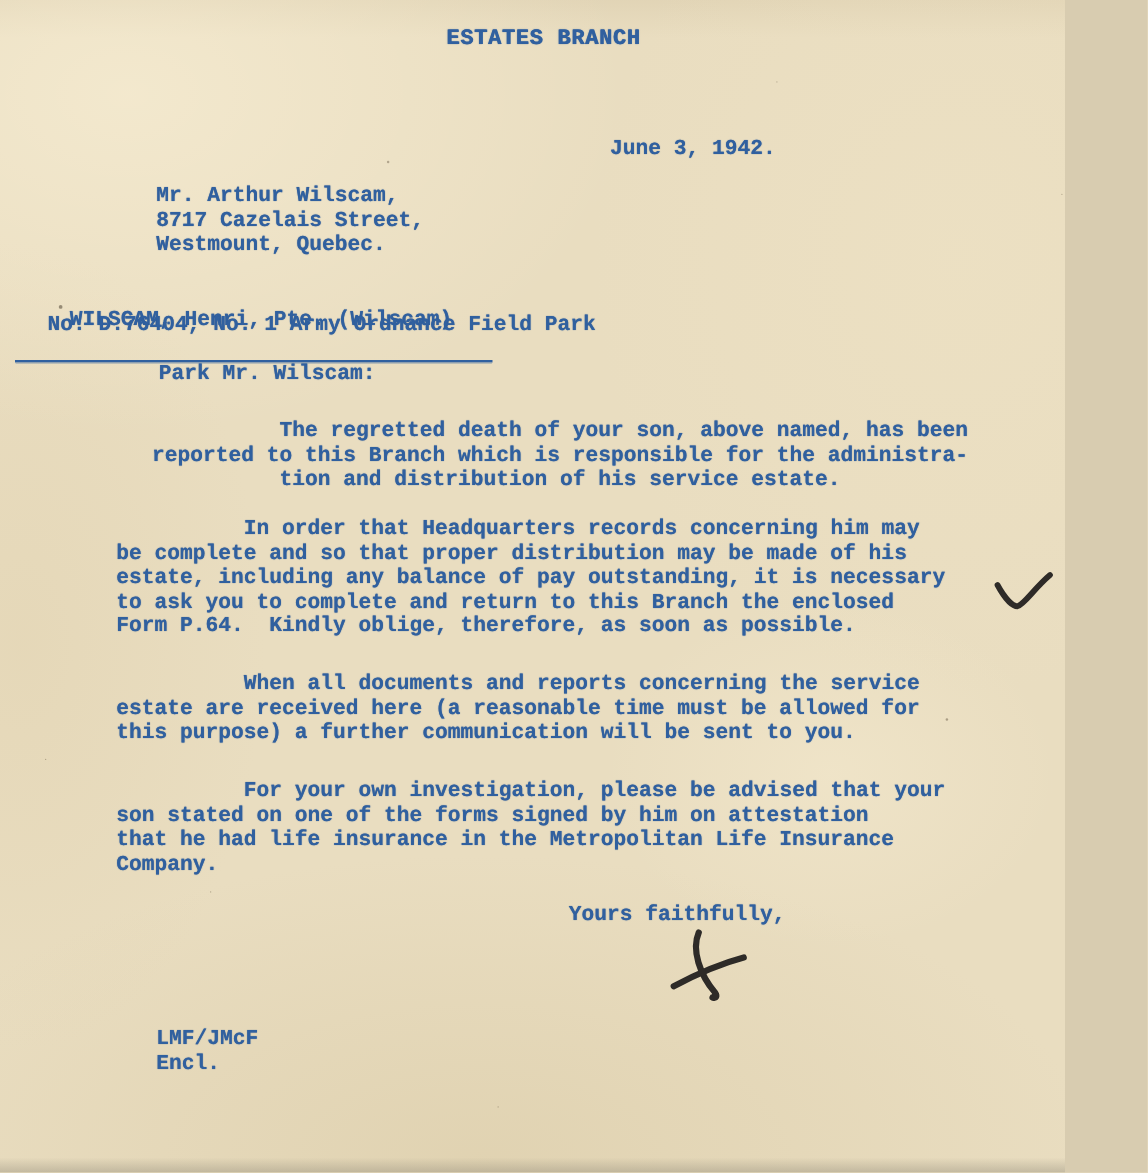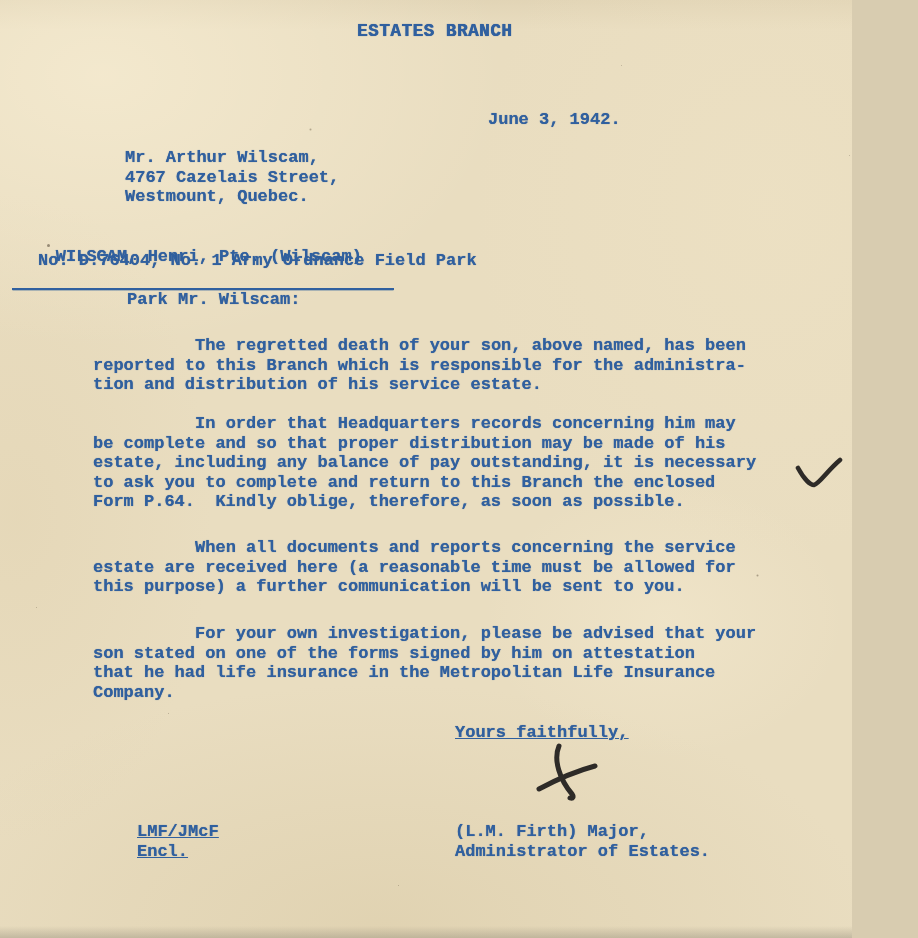--- a/index.html
+++ b/index.html
@@ -35,26 +35,26 @@
   .subject-wrap{
     left:12px;top:227px;
     width:382px;
     padding:0 0 2px 3px;
     border-bottom:2.5px solid var(--ink);
     box-shadow:0 1.5px 0 -0.5px rgba(48,96,159,0.35);
   }
   .subject-detail{left:38px;top:251px;text-align:center;}
   .salutation{left:127px;top:290px;}
   .para{left:93px;width:710px;}
-  .p1{top:336px;}
+  .p1{top:336px;text-align:center;}
   .p2{top:414px;}
   .p3{top:538px;}
   .p4{top:624px;}
-  .closing{left:455px;top:723px;text-decoration:underline;}
-  .refblock{left:137px;top:822px;text-decoration:underline;}
+  .closing{left:455px;top:723px;}
+  .refblock{left:125px;top:822px;}
   .sigblock{left:455px;top:822px;}
   .mark{position:absolute;}
   .check-mark{left:795px;top:456px;}
   .x-mark{left:532px;top:742px;}
   .specks{
     position:absolute;left:47px;top:244px;width:3px;height:3px;border-radius:50%;
     background:rgba(80,70,52,0.55);
     box-shadow:
       262px -116px 0 -0.5px rgba(90,78,58,0.4),
       709px 330px 0 -0.5px rgba(90,78,58,0.45),
@@ -72,21 +72,21 @@
 </head>
 <body>
 
 <div class="paper">
 
   <div class="abs heading">ESTATES BRANCH</div>
 
   <div class="abs date">June 3, 1942.</div>
 
   <div class="abs recipient">Mr. Arthur Wilscam,
-4767 Cazelais Street,
+8717 Cazelais Street,
 Westmount, Quebec.</div>
 
   <div class="abs subject-wrap">
     <span>WILSCAM, Henri, Pte. (Wilscam)</span>
   </div>
   <div class="abs subject-detail">No. D.76404, No. 1 Army Ordnance Field Park</div>
 
   <div class="abs salutation">Park Mr. Wilscam:</div>
 
   <div class="abs para p1">          The regretted death of your son, above named, has been
@@ -112,19 +112,17 @@
   </svg>
 
   <svg class="mark x-mark" width="70" height="64" viewBox="0 0 70 64">
     <path d="M27,4 C21,18 28,38 40,52 C42,55 41,57 38,56" fill="none" style="stroke:var(--pencil)" stroke-width="5" stroke-linecap="round"></path>
     <path d="M7,47 C22,39 44,29 63,24" fill="none" style="stroke:var(--pencil)" stroke-width="5" stroke-linecap="round"></path>
   </svg>
 
   <div class="abs refblock">LMF/JMcF
 Encl.</div>
 
-  <div class="abs sigblock">(L.M. Firth) Major,
-Administrator of Estates.</div>
 
   <div class="specks"></div>
   <div class="bottom-shade"></div>
 
 </div>
 
 </body></html>

